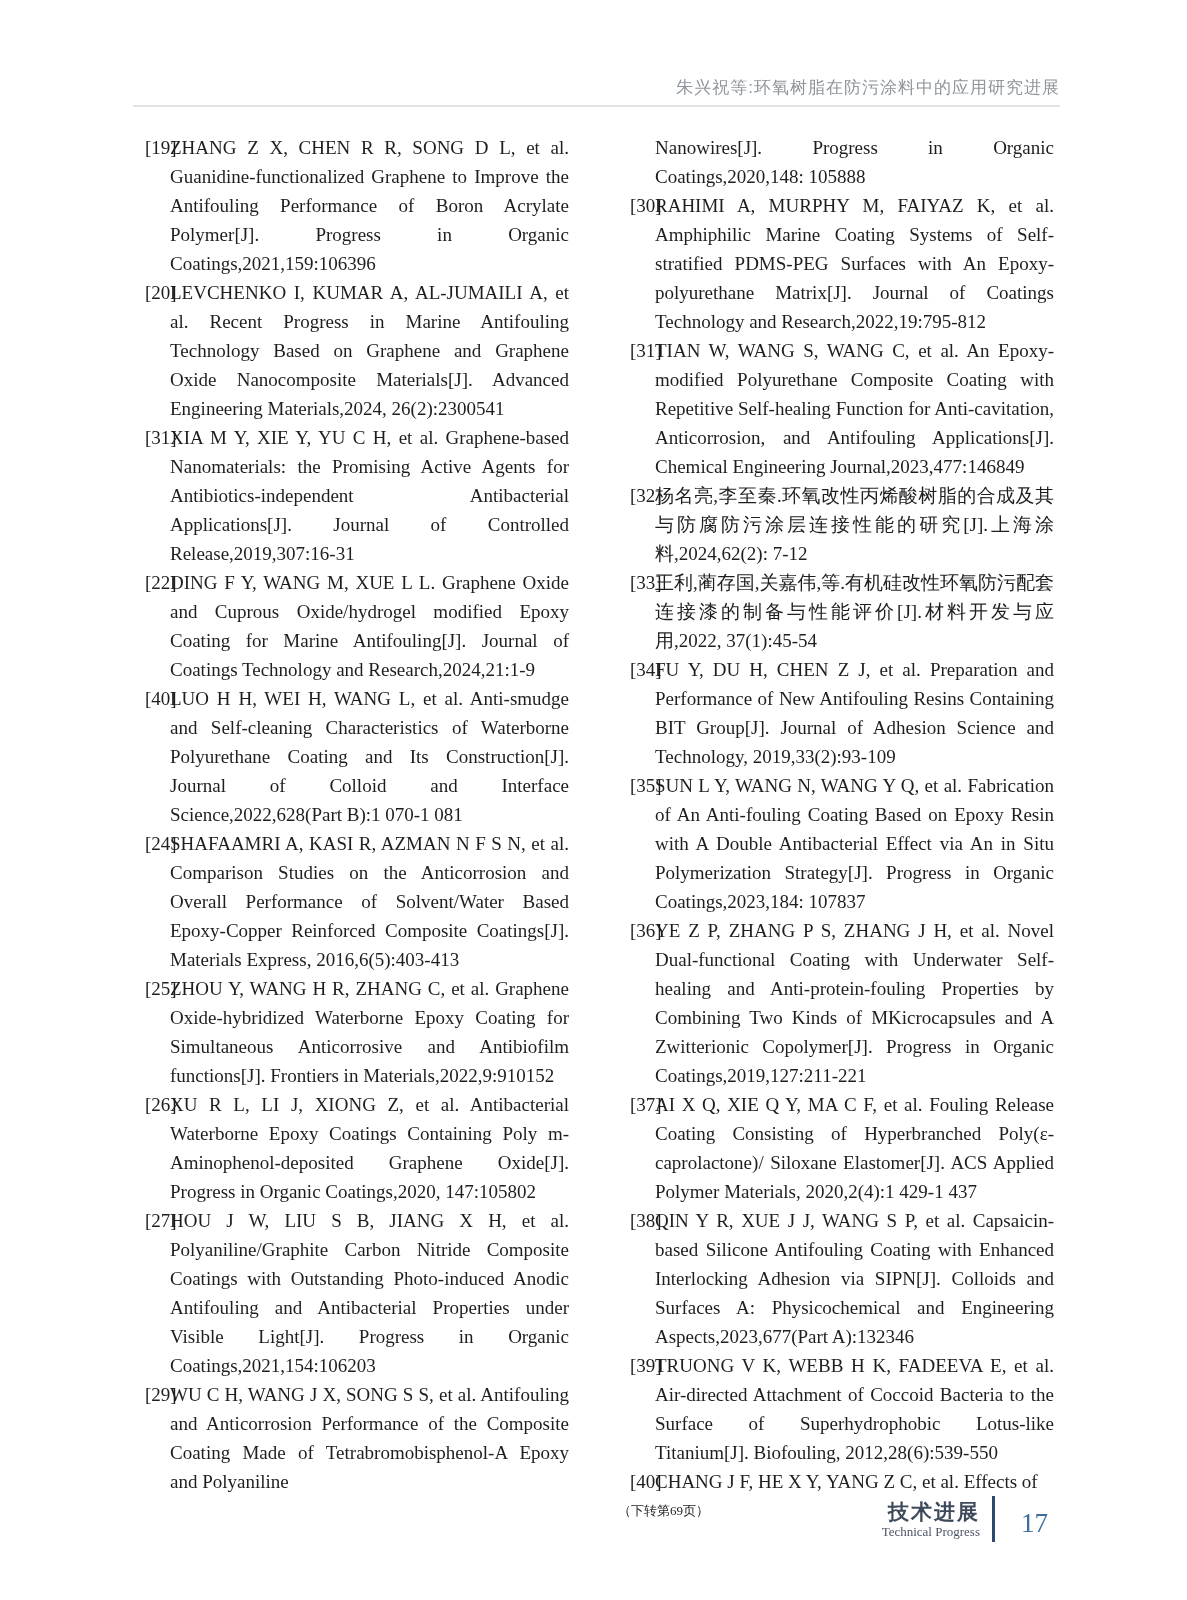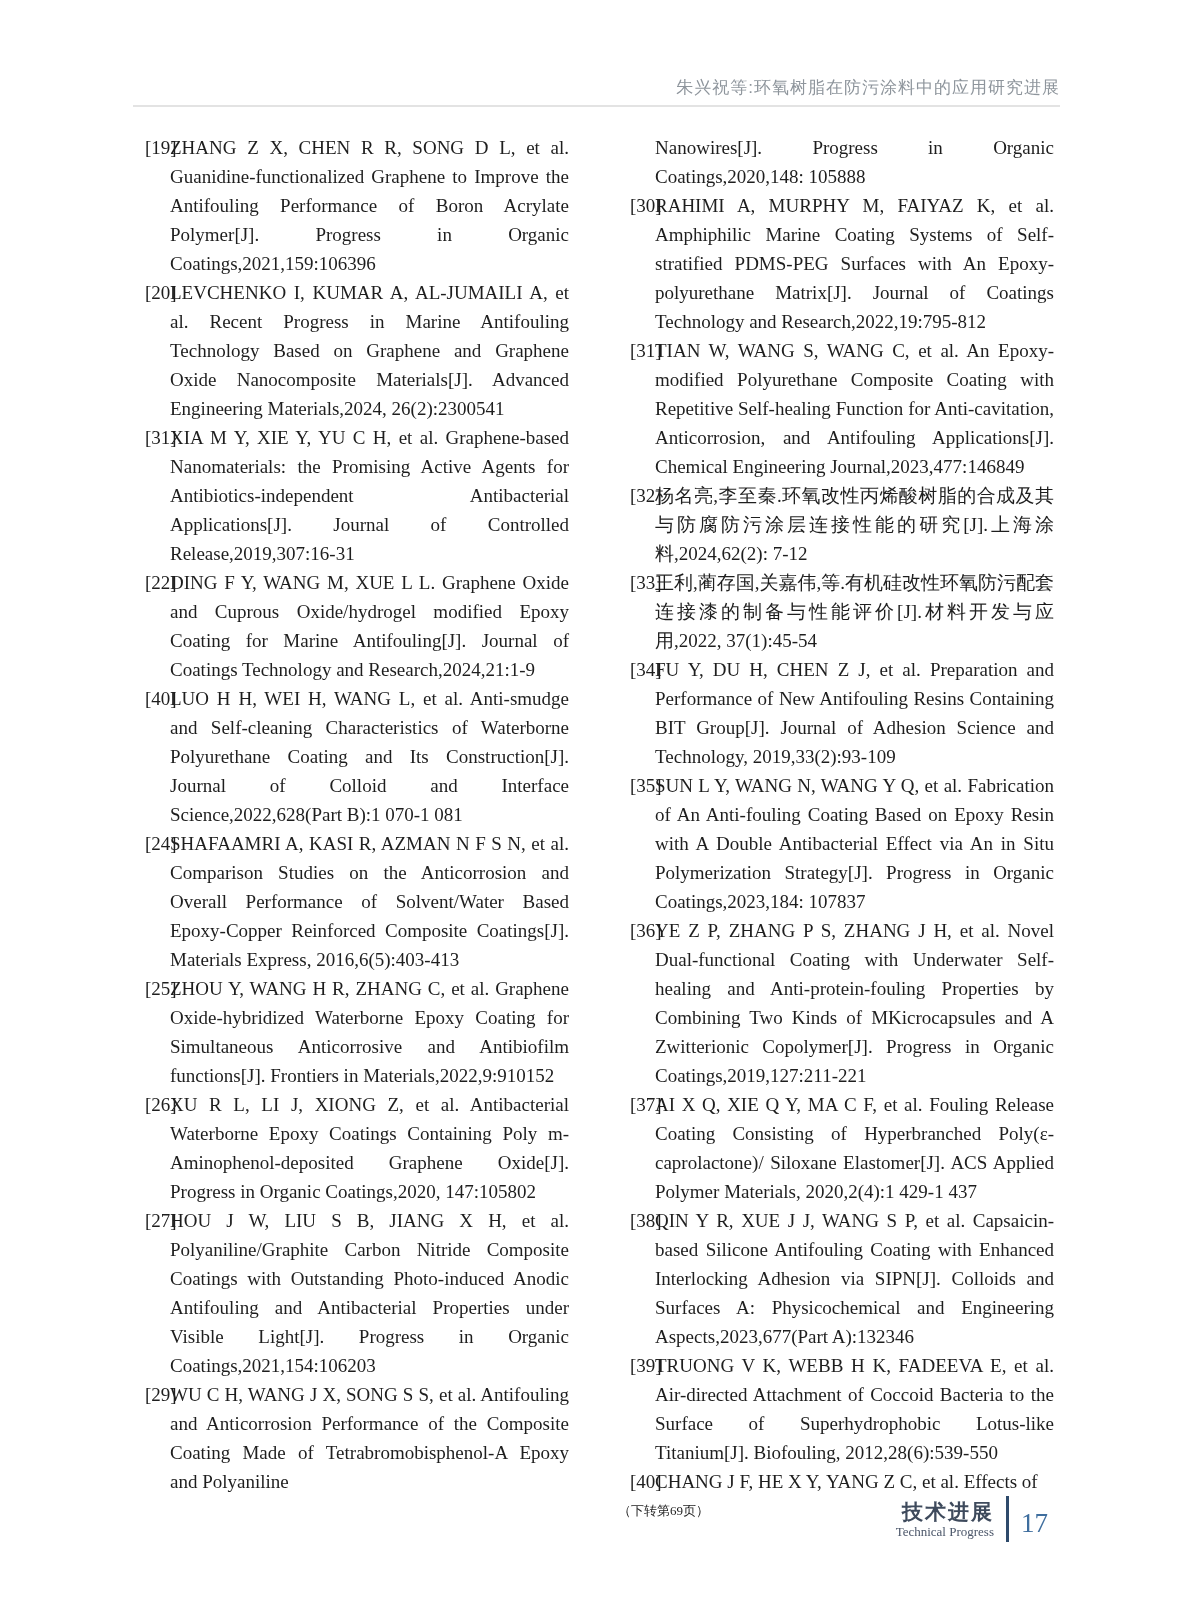--- a/index.html
+++ b/index.html
@@ -86,21 +86,21 @@
     line-height: 15px;
     color: #4a5568;
   }
   .footer-bar {
     width: 3px; height: 46px;
     background: #2e4a6b;
   }
   .footer-page {
     font-size: 27px;
     color: #3f6e9e;
-    padding-left: 12px;
+    padding-left: 26px;
     padding-top: 8px;
   }
 </style>
 </head>
 <body>
 
 <div class="page">
 
   <div class="running-title">朱兴祝等:环氧树脂在防污涂料中的应用研究进展</div>
 

